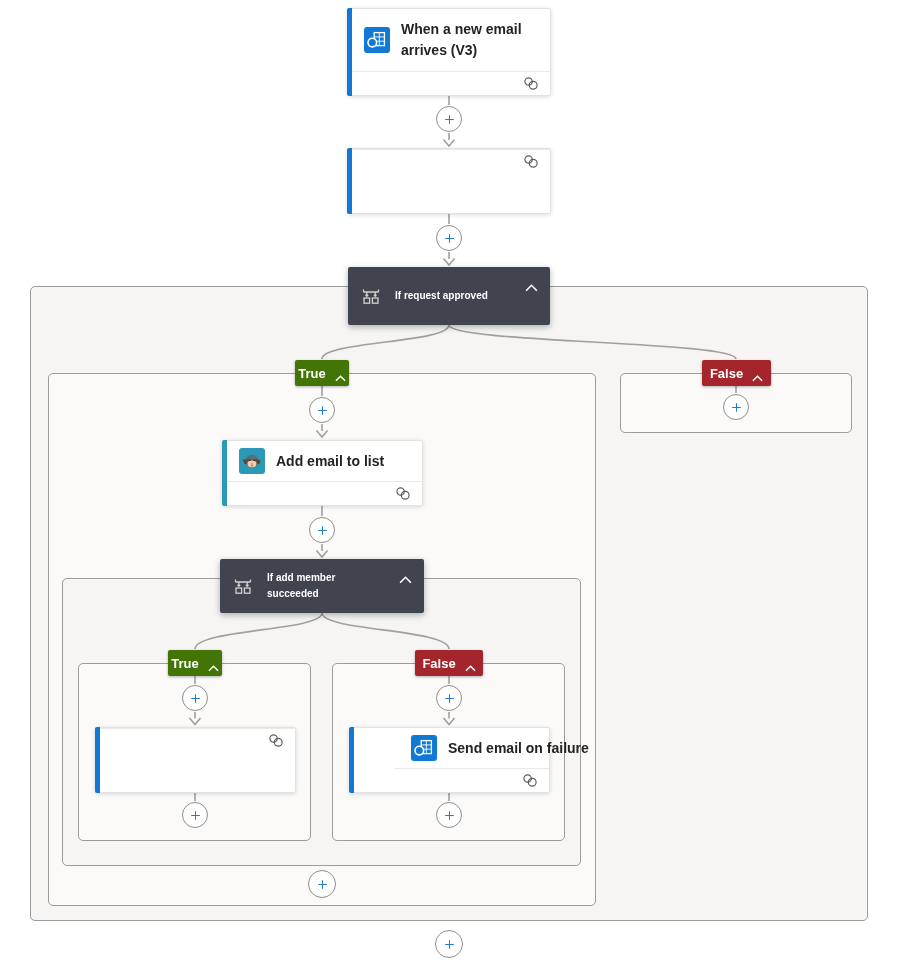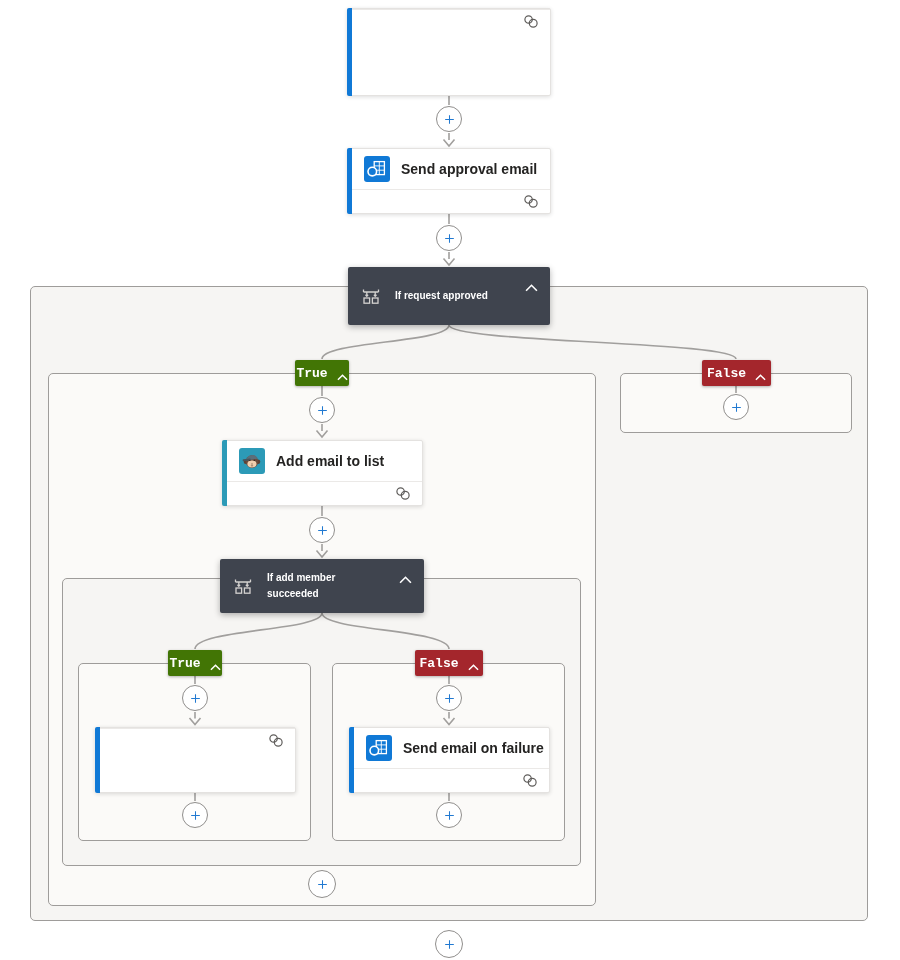--- a/index.html
+++ b/index.html
@@ -28,35 +28,35 @@
   .card-body  { flex:1; display:flex; align-items:center; gap:11px; padding:6px 8px 6px 16px; }
   .icon24 { width:26px; height:26px; flex:none; display:block; }
   .card-title { font-size:14px; font-weight:700; color:#242322; line-height:1.5; white-space:nowrap; }
   .card-title.wrap { white-space:normal; }
   .card-footer { height:24px; border-top:1px solid #ebe9e7; display:flex; align-items:center; justify-content:flex-end; padding:0 10px; }
   .link-icon svg { display:block; }
   #card-trigger   { left:347px; top:8px;   width:204px; height:88px; }
   #card-approval  { left:347px; top:148px; width:204px; height:66px; }
   #card-addmember { left:222px; top:440px; width:201px; height:66px; }
   #card-success   { left:95px;  top:727px; width:201px; height:66px; }
-  #card-failure   { left:349px; top:727px; width:201px; height:66px; }
+  #card-failure   { left:349px; top:727px; width:201px; height:66px;padding-left:45px; }
 
   
   .cond { position:absolute; z-index:10; background:#3f444e; border-radius:2px; color:#fff;
           box-shadow:0 2px 6px rgba(0,0,0,.3); display:flex; align-items:center; padding:0 12px; cursor:pointer; }
   .cond-icon { width:22px; height:22px; margin-right:13px; flex:none; }
   .cond-title { font-size:10px; font-weight:700; line-height:1.6; width:106px; }
   .cond .chev { position:absolute; top:11px; right:12px; width:13px; height:8px; cursor:pointer; }
   #cond-request   { left:348px; top:267px; width:202px; height:58px; }
   #cond-addmember { left:220px; top:559px; width:204px; height:54px; }
 
   
   .badge { position:absolute; z-index:10; height:26px; border-radius:2px; color:#fff; cursor:pointer;
            display:flex; align-items:center; justify-content:center; gap:9px; font-size:13px; font-weight:700;
-           box-shadow:0 1px 3px rgba(0,0,0,.3);font-family:Liberation Mono, monospace; }
+           box-shadow:0 1px 3px rgba(0,0,0,.3); }
   .badge .chev { width:11px; height:7px; display:block; }
   .badge-true  { background:#427505; }
   .badge-false { background:#a4262c; }
   #badge-true1  { left:295px; top:360px; width:54px; }
   #badge-false1 { left:702px; top:360px; width:69px; }
   #badge-true2  { left:168px; top:650px; width:54px; }
   #badge-false2 { left:415px; top:650px; width:68px; }
 
   
   .plus { position:absolute; z-index:10; width:26px; height:26px; border-radius:50%; background:#fff;
@@ -110,51 +110,51 @@
     <path d="M195,712 V718.5"></path>
     <path d="M189.5,718 L195,724.5 L200.5,718"></path>
     <path d="M449,712 V718.5"></path>
     <path d="M443.5,718 L449,724.5 L454.5,718"></path>
     <path d="M195,793 V801"></path>
     <path d="M449,793 V801"></path>
   </svg>
 
   <div class="card" id="card-trigger">
     <div class="accent" style="background:#1079d6"></div>
-    <div class="card-footer">
-      <span class="link-icon">
-        <svg viewBox="0 0 18 15" width="18" height="15" fill="none" stroke="#5f5d5b" stroke-width="1.2">
-            <circle cx="6.6" cy="5.5" r="3.7"></circle>
-            <circle cx="11.2" cy="9.2" r="3.9"></circle>
-          </svg>
-      </span>
-    </div>
-  </div>
-
-  <button class="plus" id="plus-1">
-    <svg viewBox="0 0 26 26">
-        <path d="M13,5.5 V20.5 M5.5,13 H20.5" stroke="#2179d1" stroke-width="1.8" fill="none"></path>
-      </svg>
-  </button>
-
-  <div class="card" id="card-approval">
-    <div class="accent" style="background:#1079d6"></div>
     <div class="card-body">
       <span class="icon24">
         <svg viewBox="0 0 26 26" width="26" height="26">
             <rect width="26" height="26" rx="3" fill="#1079d6"></rect>
             <rect x="10.2" y="5.6" width="10.2" height="13" fill="none" stroke="#fff" stroke-width="1.3"></rect>
             <line x1="10.2" y1="9.9" x2="20.4" y2="9.9" stroke="#fff" stroke-width="0.9"></line>
             <line x1="10.2" y1="14.2" x2="20.4" y2="14.2" stroke="#fff" stroke-width="0.9"></line>
             <line x1="15.3" y1="5.6" x2="15.3" y2="18.6" stroke="#fff" stroke-width="0.9"></line>
             <circle cx="8.3" cy="15.6" r="4.3" fill="#1079d6" stroke="#fff" stroke-width="1.6"></circle>
           </svg>
       </span>
-      <span class="card-title">Send approval email</span>
-    </div>
+      <span class="card-title wrap">When a new email arrives (V3)</span>
+    </div>
+    <div class="card-footer">
+      <span class="link-icon">
+        <svg viewBox="0 0 18 15" width="18" height="15" fill="none" stroke="#5f5d5b" stroke-width="1.2">
+            <circle cx="6.6" cy="5.5" r="3.7"></circle>
+            <circle cx="11.2" cy="9.2" r="3.9"></circle>
+          </svg>
+      </span>
+    </div>
+  </div>
+
+  <button class="plus" id="plus-1">
+    <svg viewBox="0 0 26 26">
+        <path d="M13,5.5 V20.5 M5.5,13 H20.5" stroke="#2179d1" stroke-width="1.8" fill="none"></path>
+      </svg>
+  </button>
+
+  <div class="card" id="card-approval">
+    <div class="accent" style="background:#1079d6"></div>
     <div class="card-footer">
       <span class="link-icon">
         <svg viewBox="0 0 18 15" width="18" height="15" fill="none" stroke="#5f5d5b" stroke-width="1.2">
             <circle cx="6.6" cy="5.5" r="3.7"></circle>
             <circle cx="11.2" cy="9.2" r="3.9"></circle>
           </svg>
       </span>
     </div>
   </div>
 

